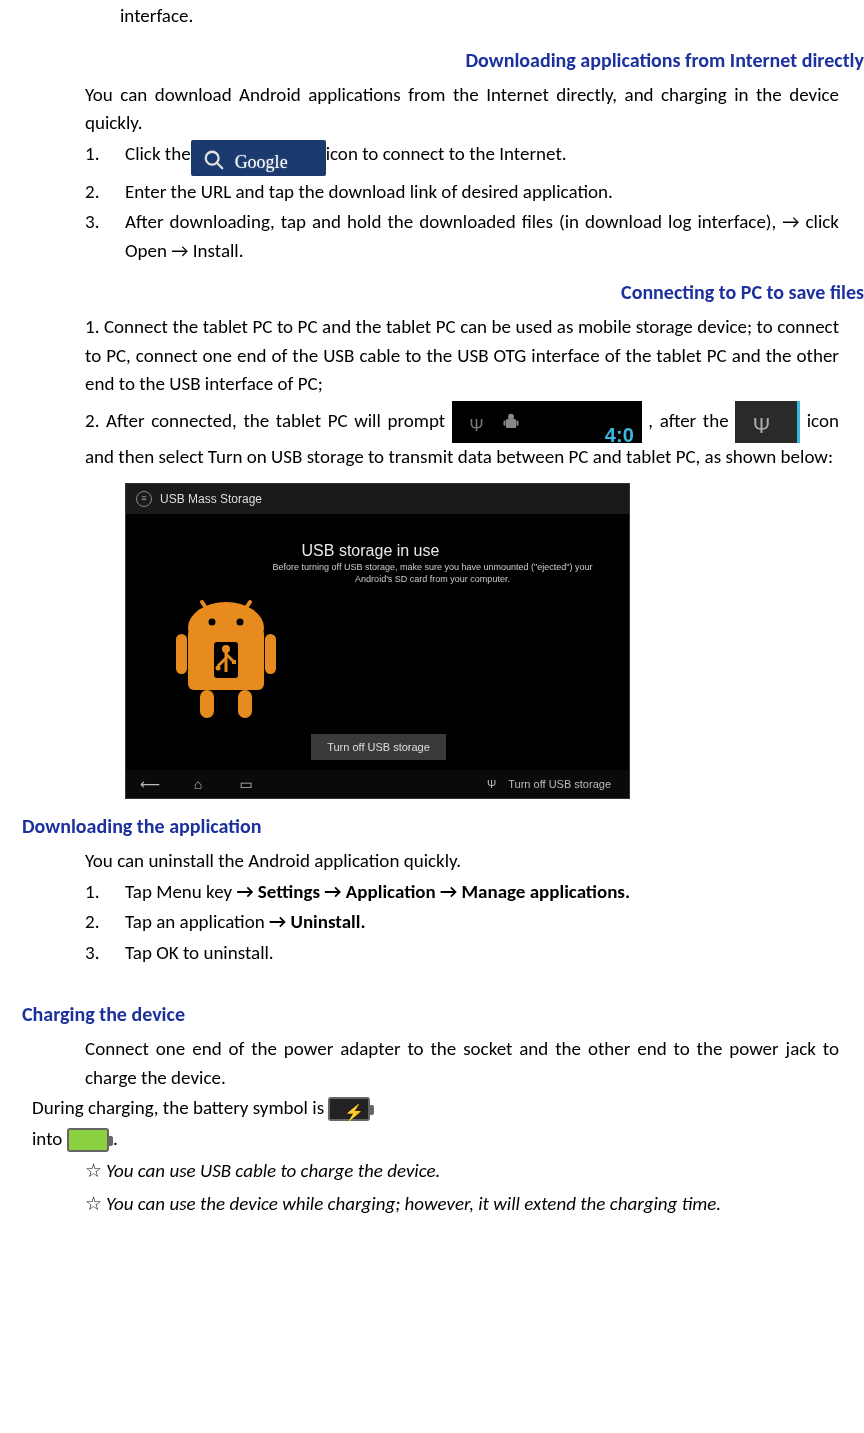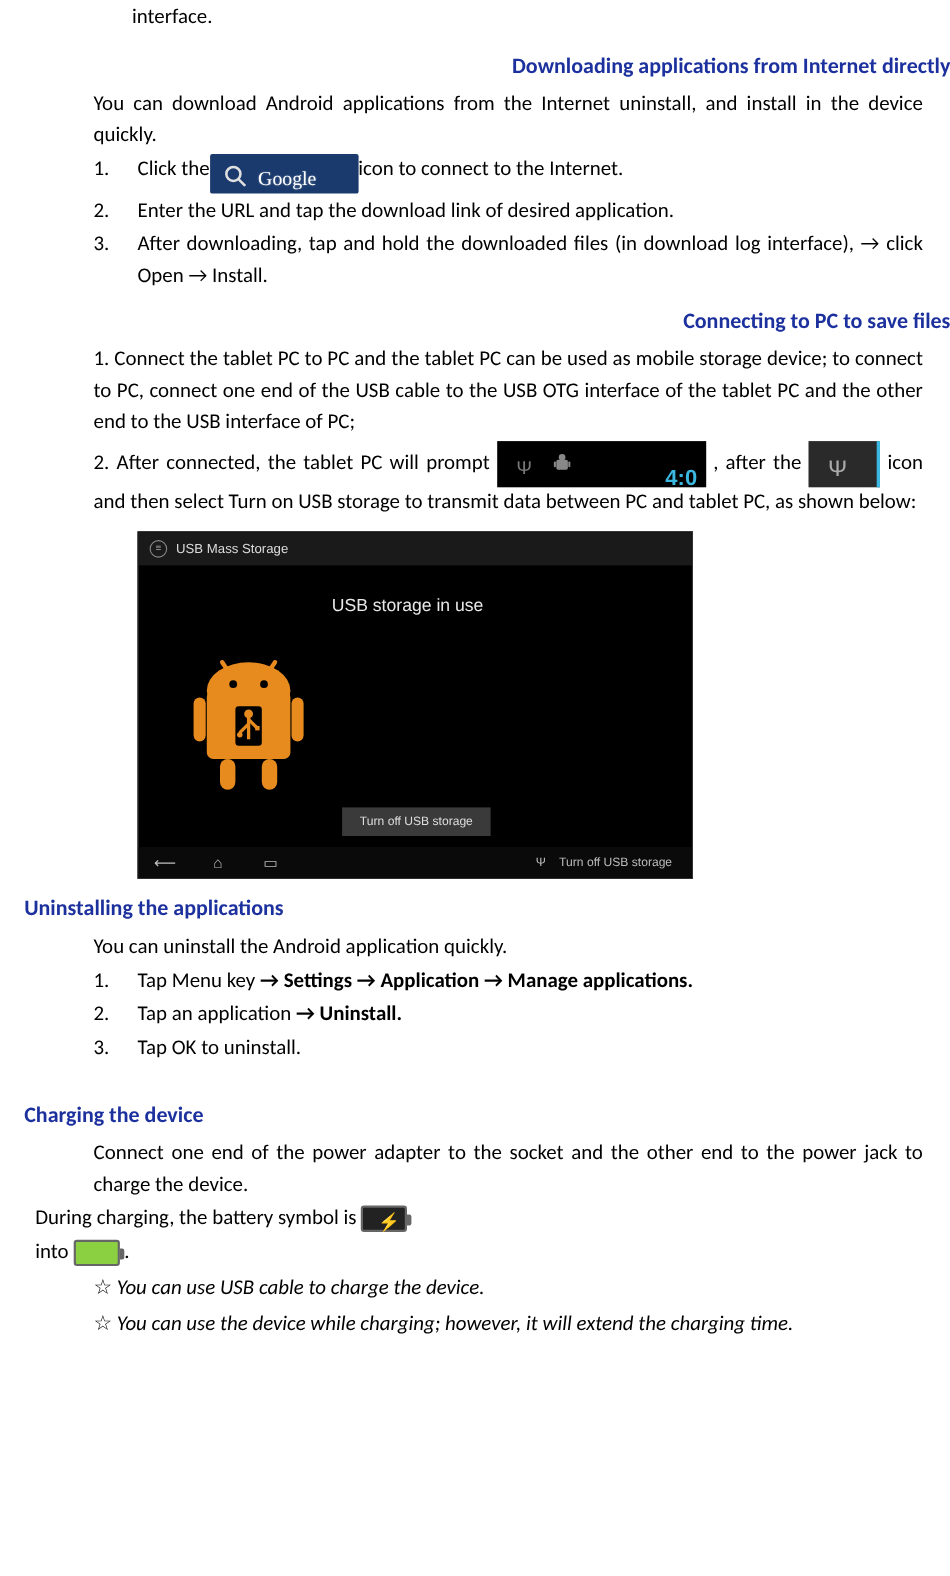--- a/index.html
+++ b/index.html
@@ -243,21 +243,21 @@
     .line-with-img { display: flex; align-items: flex-start; flex-wrap: wrap; gap: 0; }
     .para-charging { margin: 2px 25px 2px 32px; text-align: justify; }
   </style>
 </head>
 <body>
 
 <div class="para-top">interface.</div>
 
 <div class="heading-blue">Downloading applications from Internet directly</div>
 
-<div class="para">You can download Android applications from the Internet uninstall, and install in the device quickly.</div>
+<div class="para">You can download Android applications from the Internet directly, and charging in the device quickly.</div>
 
 <div class="numbered">
   <div class="numpad">1.</div>
   <div class="numcontent line-with-img">
     <span>Click the</span>
     <span class="google-search">
       <span class="mag">
         <svg viewBox="0 0 24 24">
             <circle cx="10" cy="10" r="7" fill="none" stroke="#e0e0e0" stroke-width="2.5"></circle>
             <line x1="15" y1="15" x2="21" y2="21" stroke="#e0e0e0" stroke-width="2.5" stroke-linecap="round"></line>
@@ -303,20 +303,21 @@
   </span>
   <span>icon and then select Turn on USB storage to transmit data between PC and tablet PC, as shown below:</span>
 </div>
 
 <div class="big-screenshot">
   <div class="top-bar">
     <span class="db-icon">≡</span>
     <span>USB Mass Storage</span>
   </div>
   <div class="title-text">USB storage in use</div>
+  <div class="sub-text">Before turning off USB storage, make sure you have unmounted ("ejected") your Android's SD card from your computer.</div>
   <div class="droid">
     <svg viewBox="0 0 140 140">
       <ellipse cx="70" cy="34" rx="38" ry="26" fill="#e88b1f"></ellipse>
       <rect x="32" y="34" width="76" height="62" rx="6" fill="#e88b1f"></rect>
       <rect x="20" y="40" width="11" height="40" rx="5.5" fill="#e88b1f"></rect>
       <rect x="109" y="40" width="11" height="40" rx="5.5" fill="#e88b1f"></rect>
       <rect x="44" y="96" width="14" height="28" rx="7" fill="#e88b1f"></rect>
       <rect x="82" y="96" width="14" height="28" rx="7" fill="#e88b1f"></rect>
       <line x1="46" y1="8" x2="54" y2="20" stroke="#e88b1f" stroke-width="4" stroke-linecap="round"></line>
       <line x1="94" y1="8" x2="86" y2="20" stroke="#e88b1f" stroke-width="4" stroke-linecap="round"></line>
@@ -336,21 +337,21 @@
     <span class="nav-ico">⟵</span>
     <span class="nav-ico">⌂</span>
     <span class="nav-ico">▭</span>
     <span class="nav-txt">
       <span>Ψ</span>
       <span>Turn off USB storage</span>
     </span>
   </div>
 </div>
 
-<div class="heading-blue-left">Uninstalling the applications</div>
+<div class="heading-blue-left">Downloading the application</div>
 
 <div class="para">You can uninstall the Android application quickly.</div>
 
 <div class="numbered">
   <div class="numpad">1.</div>
   <div class="numcontent">
     <span>Tap Menu key </span><span class="bold">→ Settings → Application → Manage applications.</span>
   </div>
 </div>
 

